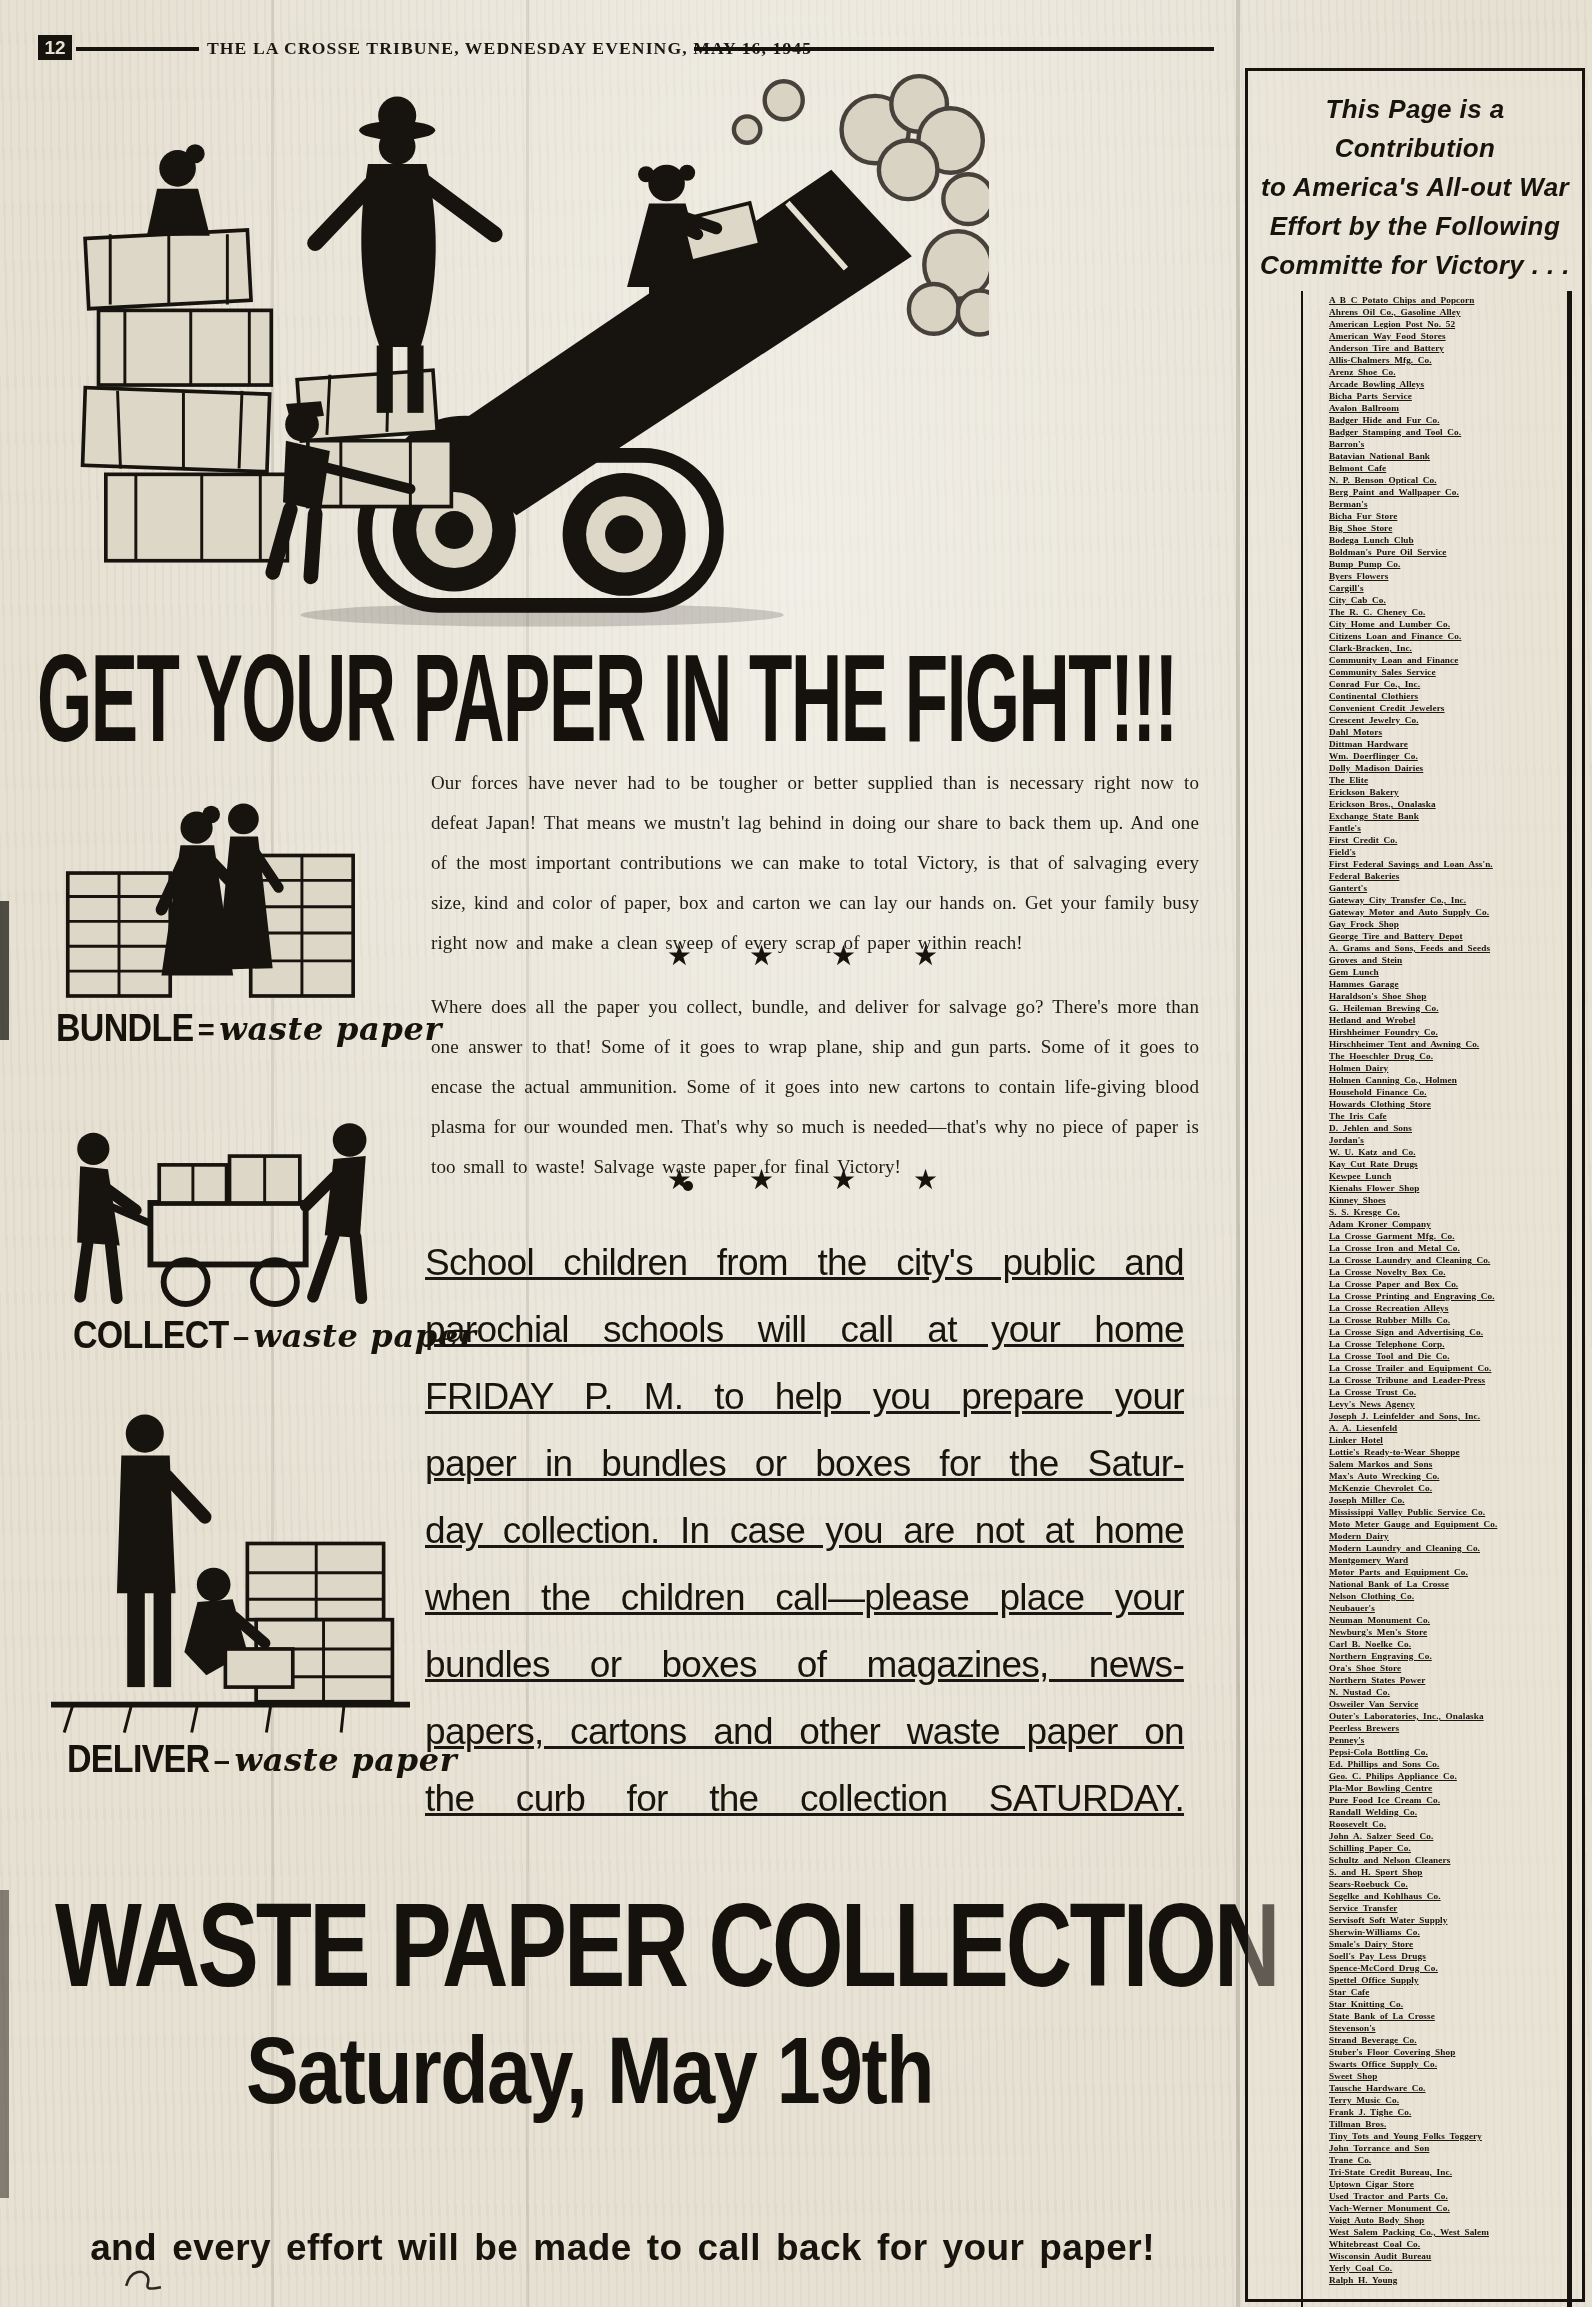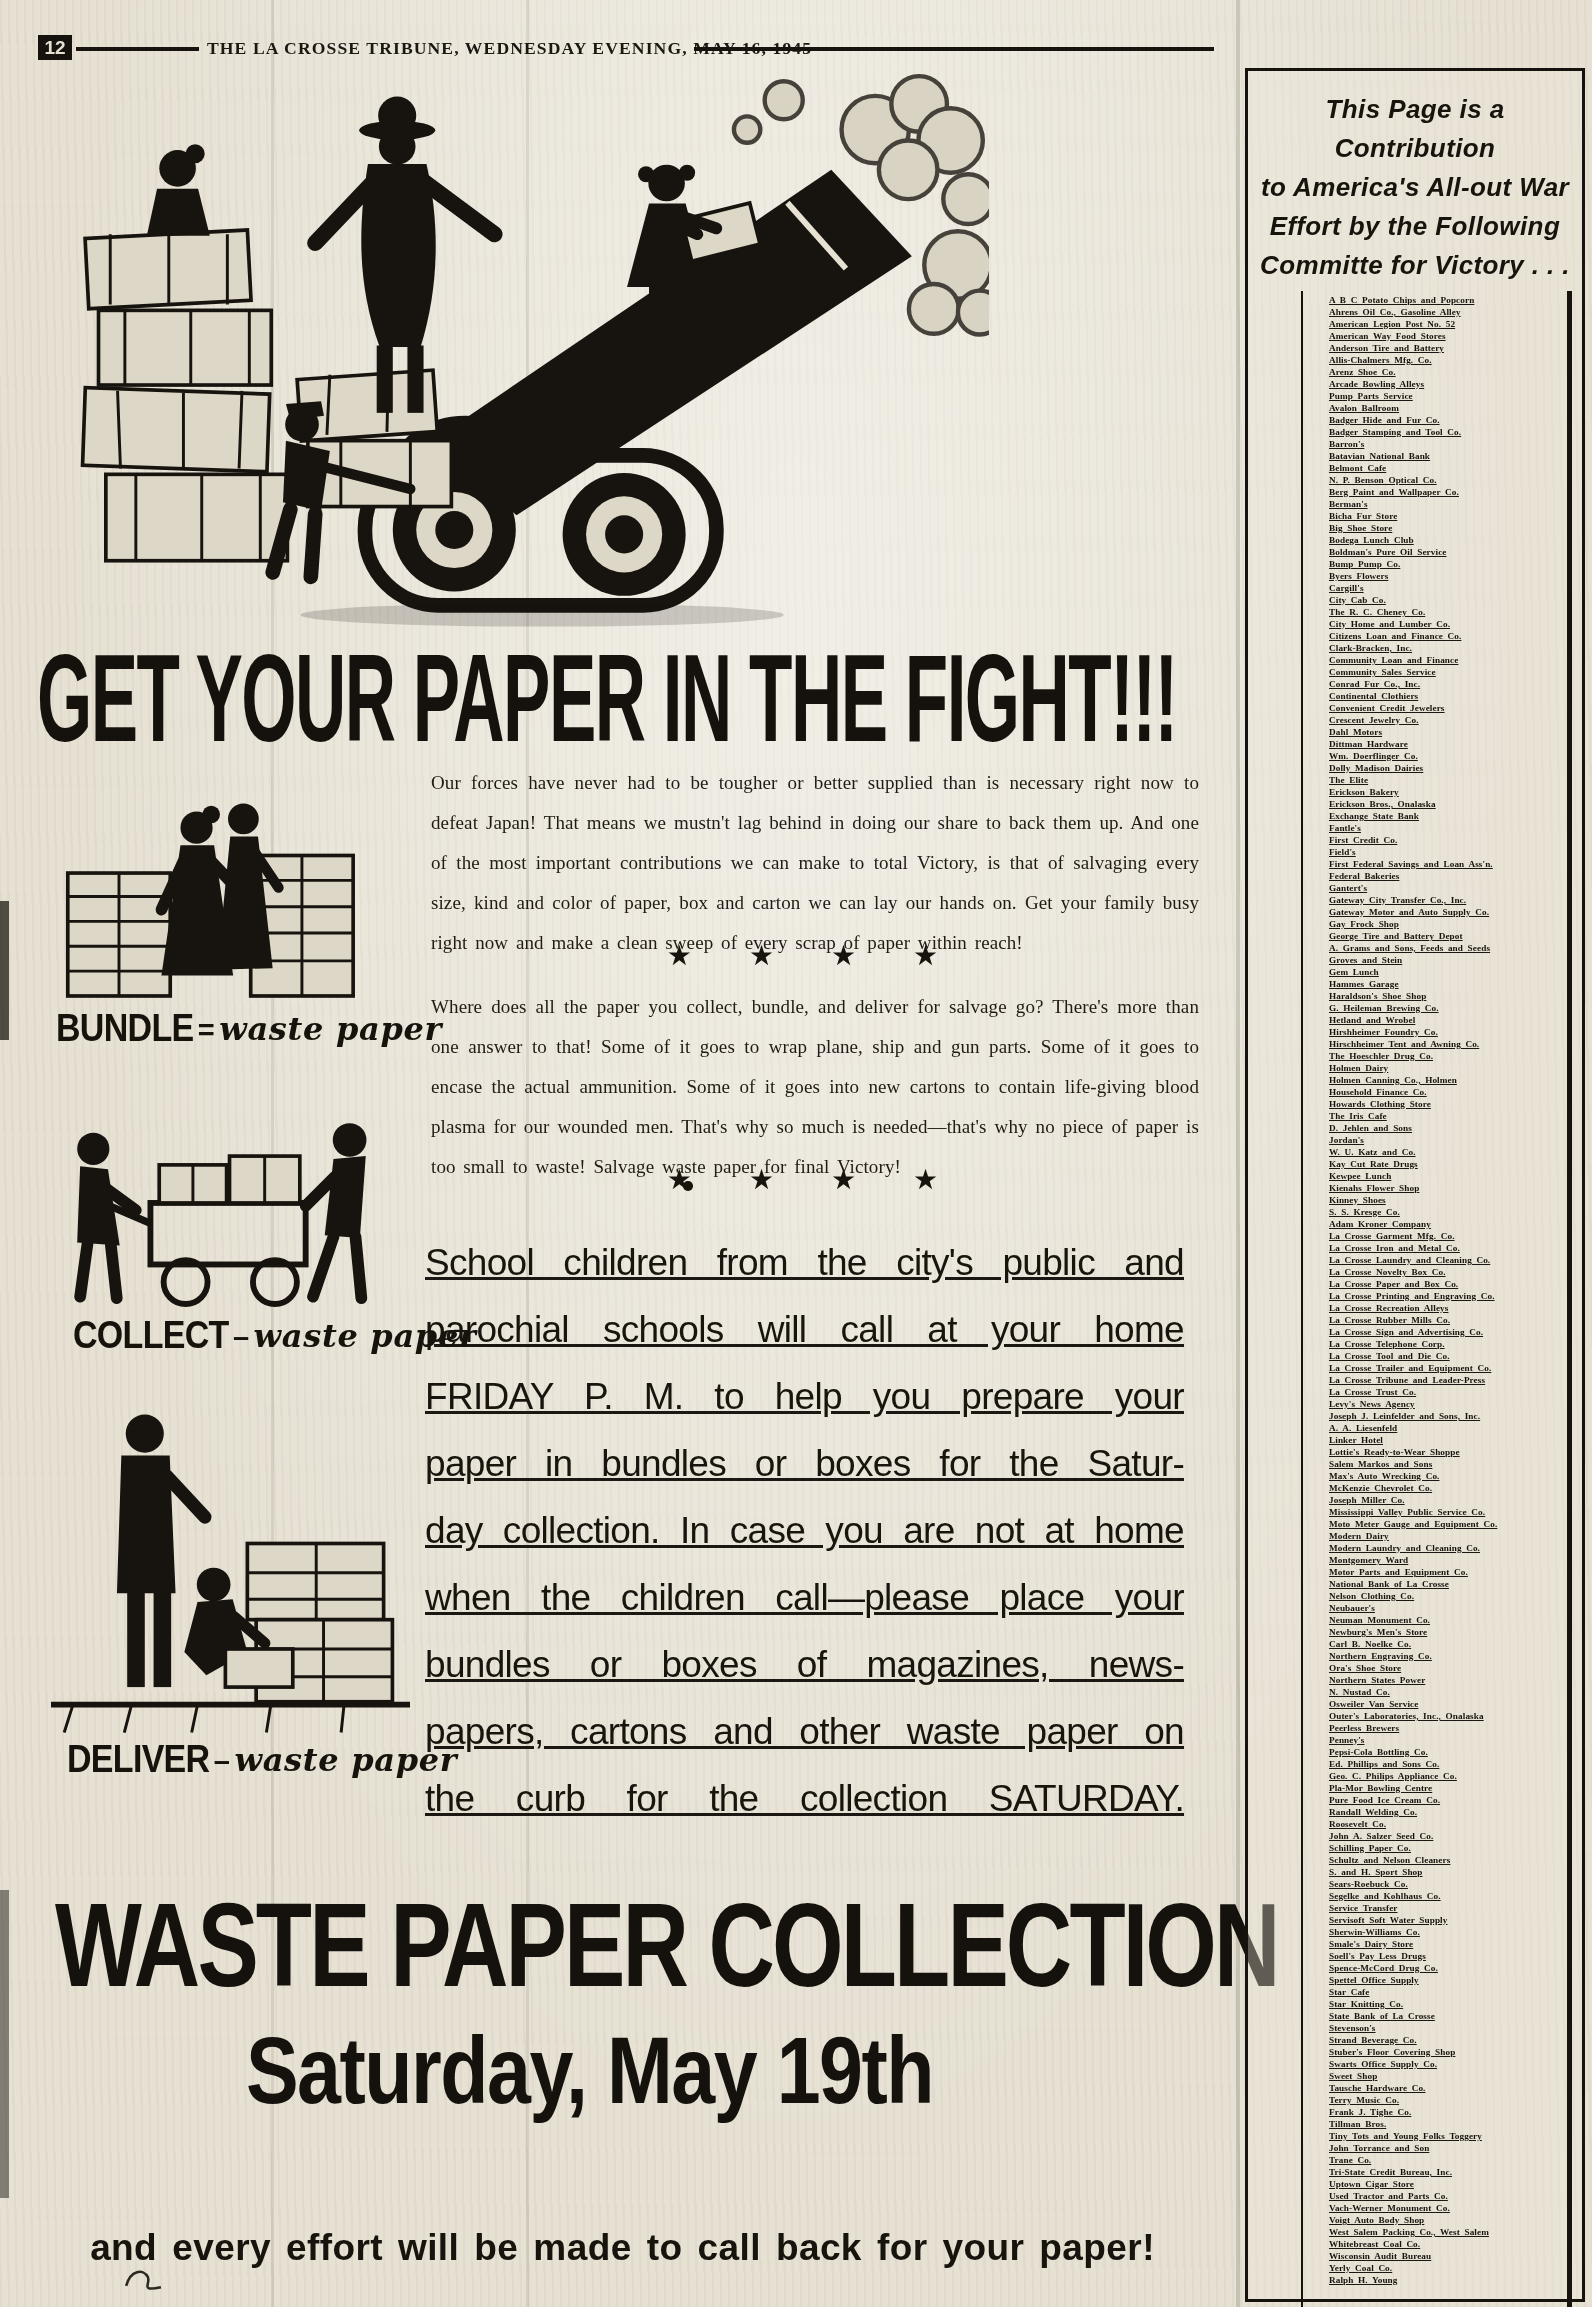--- a/index.html
+++ b/index.html
@@ -262,21 +262,21 @@
       </div>
     <div class="sb-listwrap">
         <div class="company">A B C Potato Chips and Popcorn</div>
         <div class="company">Ahrens Oil Co., Gasoline Alley</div>
         <div class="company">American Legion Post No. 52</div>
         <div class="company">American Way Food Stores</div>
         <div class="company">Anderson Tire and Battery</div>
         <div class="company">Allis-Chalmers Mfg. Co.</div>
         <div class="company">Arenz Shoe Co.</div>
         <div class="company">Arcade Bowling Alleys</div>
-        <div class="company">Pump Parts Service</div>
+        <div class="company">Bicha Parts Service</div>
         <div class="company">Avalon Ballroom</div>
         <div class="company">Badger Hide and Fur Co.</div>
         <div class="company">Badger Stamping and Tool Co.</div>
         <div class="company">Barron's</div>
         <div class="company">Batavian National Bank</div>
         <div class="company">Belmont Cafe</div>
         <div class="company">N. P. Benson Optical Co.</div>
         <div class="company">Berg Paint and Wallpaper Co.</div>
         <div class="company">Berman's</div>
         <div class="company">Bicha Fur Store</div>

